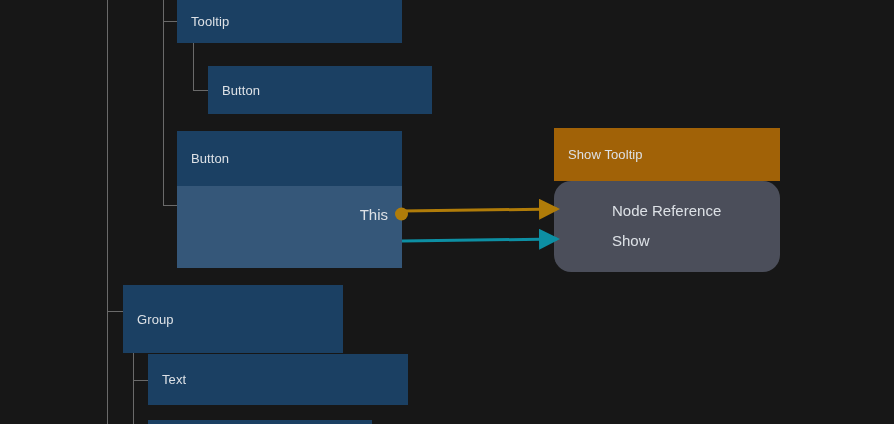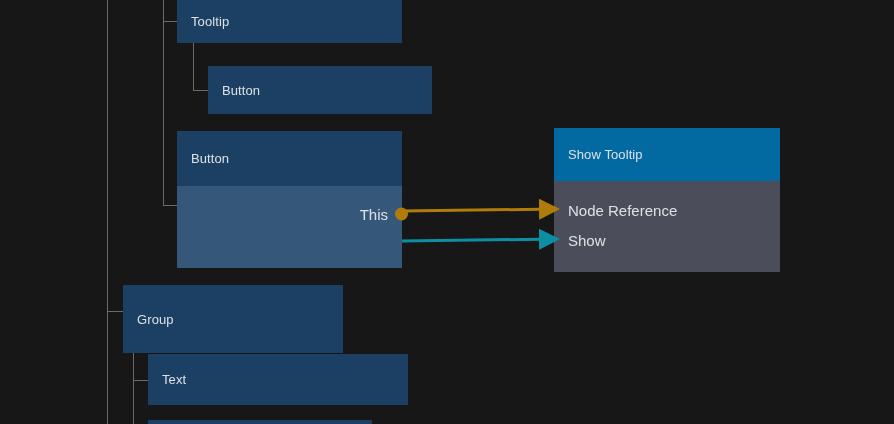--- a/index.html
+++ b/index.html
@@ -42,31 +42,32 @@
   .node-body {
     box-sizing: border-box;
     width: 100%;
   }
 
   
   .node-blue > .node-header { background: #1b4063; }
   .node-blue > .node-body   { background: #355779; }
 
   
-  .node-grey > .node-header { background: #0369a1; }
+  .node-grey > .node-header { background: #a16207; }
   .node-grey > .node-body   { background: #4b4e5a; }
 
   
   .port-row {
     position: relative;
     height: 30px;
     display: flex;
     align-items: center;
     color: #dde1e6;
     font-size: 15px;
+    margin-left: 44px;
   }
   .port-row.out {
     justify-content: flex-end;
     padding-right: 14px;
   }
   .port-row.in {
     justify-content: flex-start;
     padding-left: 14px;
   }
 
@@ -124,21 +125,21 @@
     <div class="node-body" style="height:82px; padding-top:13px;">
       <div class="port-row out">
         <span>This</span>
         <span class="port-dot orange"></span>
       </div>
     </div>
   </div>
 
   <div class="node node-grey" style="left:554px; top:128px; width:226px; height:144px;">
     <div class="node-header" style="height:53px;">Show Tooltip</div>
-    <div class="node-body" style="height:91px; padding-top:14px;">
+    <div class="node-body" style="height:91px; padding-top:14px;border-radius:17px;">
       <div class="port-row in">
         <span>Node Reference</span>
       </div>
       <div class="port-row in">
         <span>Show</span>
       </div>
     </div>
   </div>
 
   <div class="node node-blue" style="left:123px; top:285px; width:220px; height:53px;">

